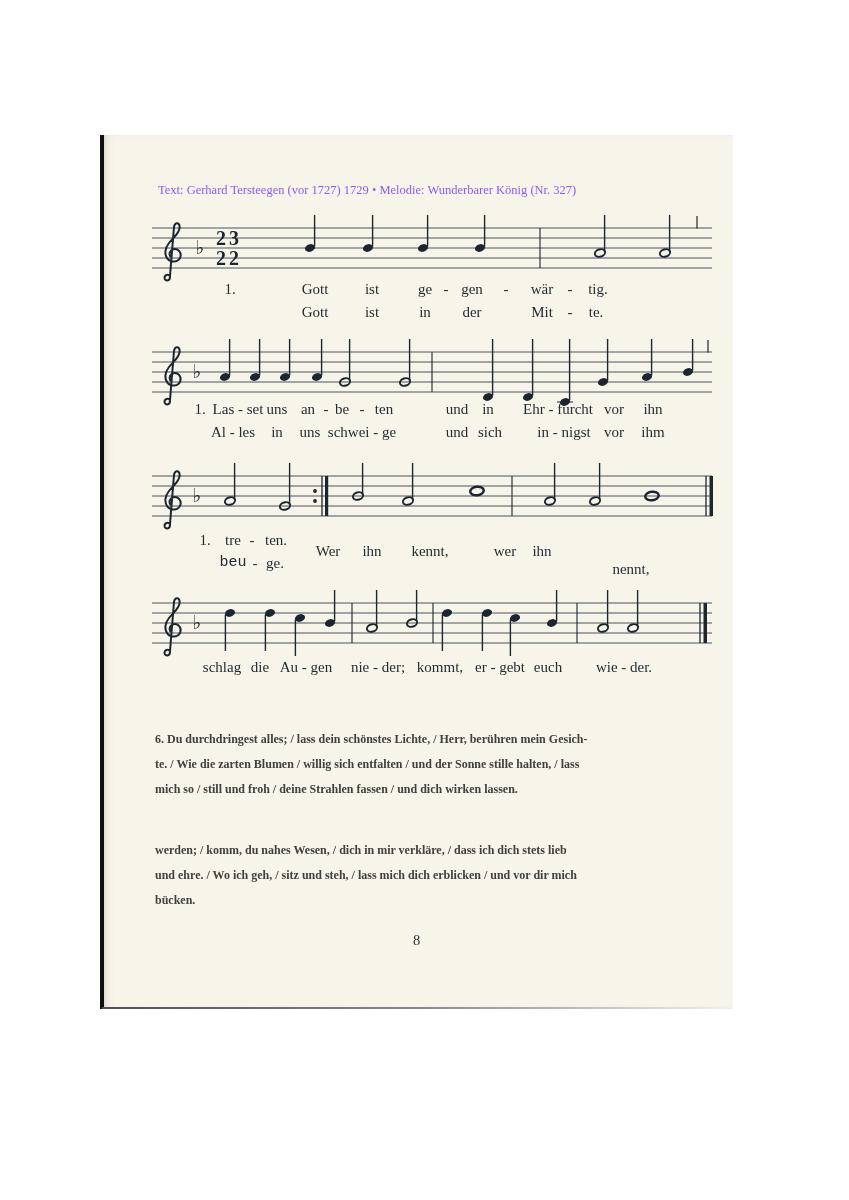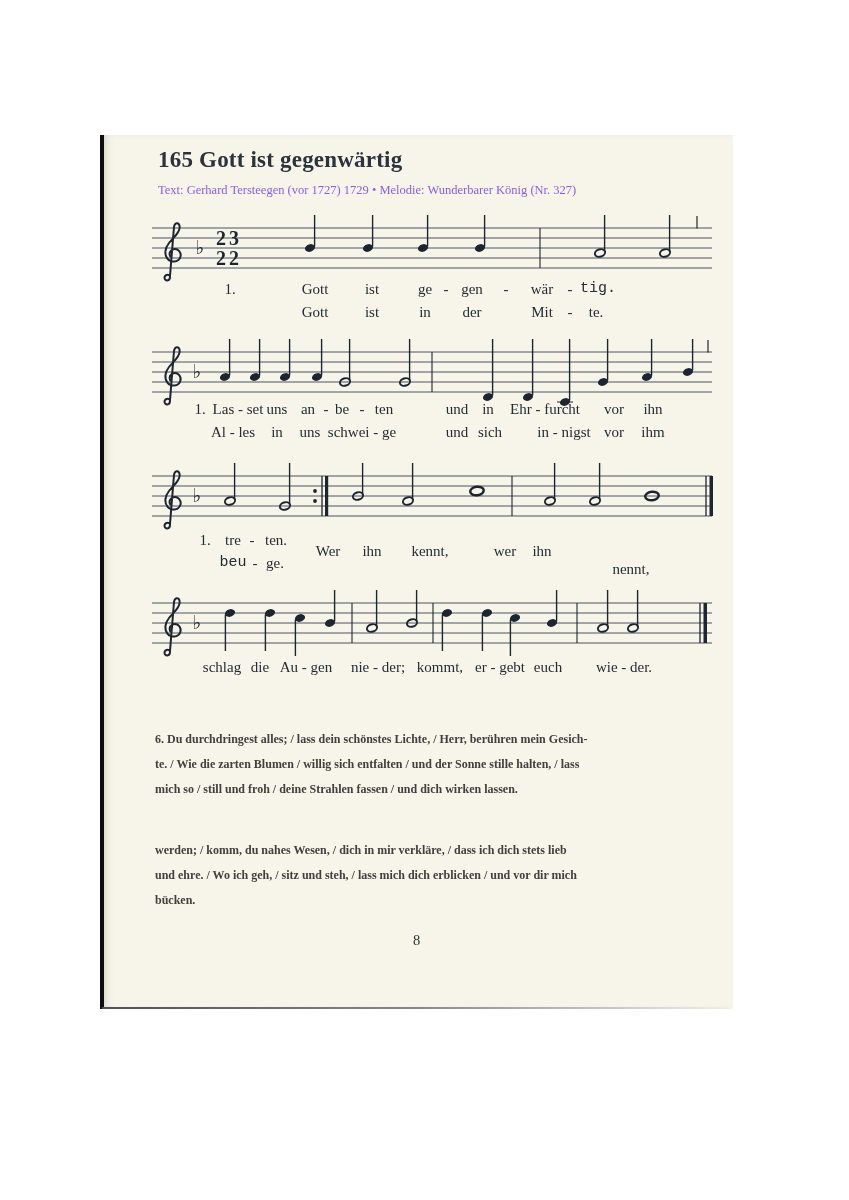--- a/index.html
+++ b/index.html
@@ -42,21 +42,20 @@
     font-size:14.5px;color:#2b333d;
   }
   svg.system{position:absolute;left:0;overflow:visible;}
 </style>
 </head>
 <body>
 
 <div class="page">
   <div class="spine"></div>
 
-  <h1 class="title">165 Gott ist gegenwärtig</h1>
   <div class="subtitle">Text: Gerhard Tersteegen (vor 1727) 1729 • Melodie: Wunderbarer König (Nr. 327)</div>
 
   <div class="stanza" style="top:592px;">
     <div>6. Du durchdringest alles; / lass dein schönstes Lichte, / Herr, berühren mein Gesich-</div>
     <div>te. / Wie die zarten Blumen / willig sich entfalten / und der Sonne stille halten, / lass</div>
     <div>mich so / still und froh / deine Strahlen fassen / und dich wirken lassen.</div>
   </div>
 
   <div class="stanza" style="top:703px;">
     <div>werden; / komm, du nahes Wesen, / dich in mir verkläre, / dass ich dich stets lieb</div>
@@ -96,21 +95,21 @@
     </svg>
     <span class="lyr" style="left: 130px; top: 145px;">1.</span>
     <span class="lyr" style="left: 215px; top: 145px;">Gott</span>
     <span class="lyr" style="left: 272px; top: 145px;">ist</span>
     <span class="lyr" style="left: 325px; top: 145px;">ge</span>
     <span class="lyr" style="left: 346px; top: 145px;">-</span>
     <span class="lyr" style="left: 372px; top: 145px;">gen</span>
     <span class="lyr" style="left: 406px; top: 145px;">-</span>
     <span class="lyr" style="left: 442px; top: 145px;">wär</span>
     <span class="lyr" style="left: 470px; top: 145px;">-</span>
-    <span class="lyr" style="left: 498px; top: 145px; font-family: Liberation Mono, monospace;">tig.</span>
+    <span class="lyr" style="left: 498px; top: 145px;">tig.</span>
     <span class="lyr" style="left: 215px; top: 168px;">Gott</span>
     <span class="lyr" style="left: 272px; top: 168px;">ist</span>
     <span class="lyr" style="left: 325px; top: 168px;">in</span>
     <span class="lyr" style="left: 372px; top: 168px;">der</span>
     <span class="lyr" style="left: 442px; top: 168px;">Mit</span>
     <span class="lyr" style="left: 470px; top: 168px;">-</span>
     <span class="lyr" style="left: 496px; top: 168px;">te.</span>
     <svg width="633" height="80" class="system" style="top: 199px;">
       <line x1="52" x2="612" y1="18" y2="18" stroke="#4a5562" stroke-width="1"></line>
       <line x1="52" x2="612" y1="28" y2="28" stroke="#4a5562" stroke-width="1"></line>
@@ -152,21 +151,21 @@
     <span class="lyr" style="left: 100px; top: 265px;">1.</span>
     <span class="lyr" style="left: 138px; top: 265px;">Las - set</span>
     <span class="lyr" style="left: 177px; top: 265px;">uns</span>
     <span class="lyr" style="left: 208px; top: 265px;">an</span>
     <span class="lyr" style="left: 226px; top: 265px;">-</span>
     <span class="lyr" style="left: 242px; top: 265px;">be</span>
     <span class="lyr" style="left: 262px; top: 265px;">-</span>
     <span class="lyr" style="left: 284px; top: 265px;">ten</span>
     <span class="lyr" style="left: 357px; top: 265px;">und</span>
     <span class="lyr" style="left: 388px; top: 265px;">in</span>
-    <span class="lyr" style="left: 445px; top: 265px;">Ehr - furcht</span>
+    <span class="lyr" style="left: 458px; top: 265px;">Ehr - furcht</span>
     <span class="lyr" style="left: 514px; top: 265px;">vor</span>
     <span class="lyr" style="left: 553px; top: 265px;">ihn</span>
     <span class="lyr" style="left: 133px; top: 288px;">Al - les</span>
     <span class="lyr" style="left: 177px; top: 288px;">in</span>
     <span class="lyr" style="left: 210px; top: 288px;">uns</span>
     <span class="lyr" style="left: 262px; top: 288px;">schwei - ge</span>
     <span class="lyr" style="left: 357px; top: 288px;">und</span>
     <span class="lyr" style="left: 390px; top: 288px;">sich</span>
     <span class="lyr" style="left: 464px; top: 288px;">in - nigst</span>
     <span class="lyr" style="left: 514px; top: 288px;">vor</span>

